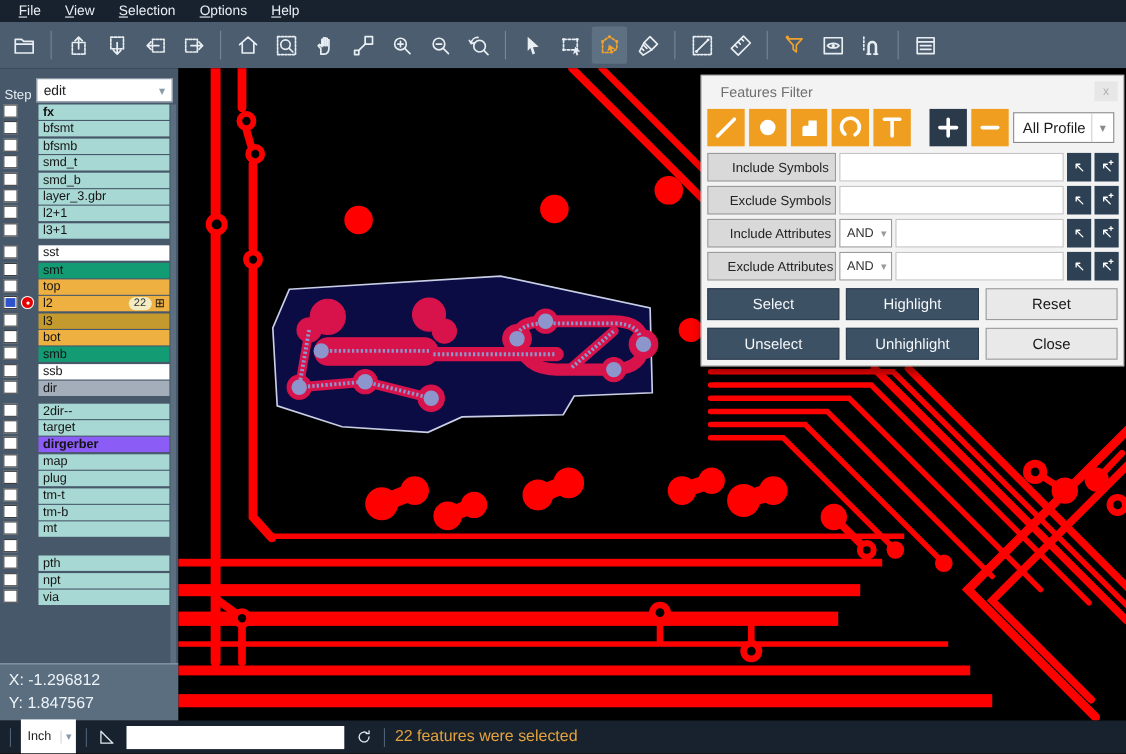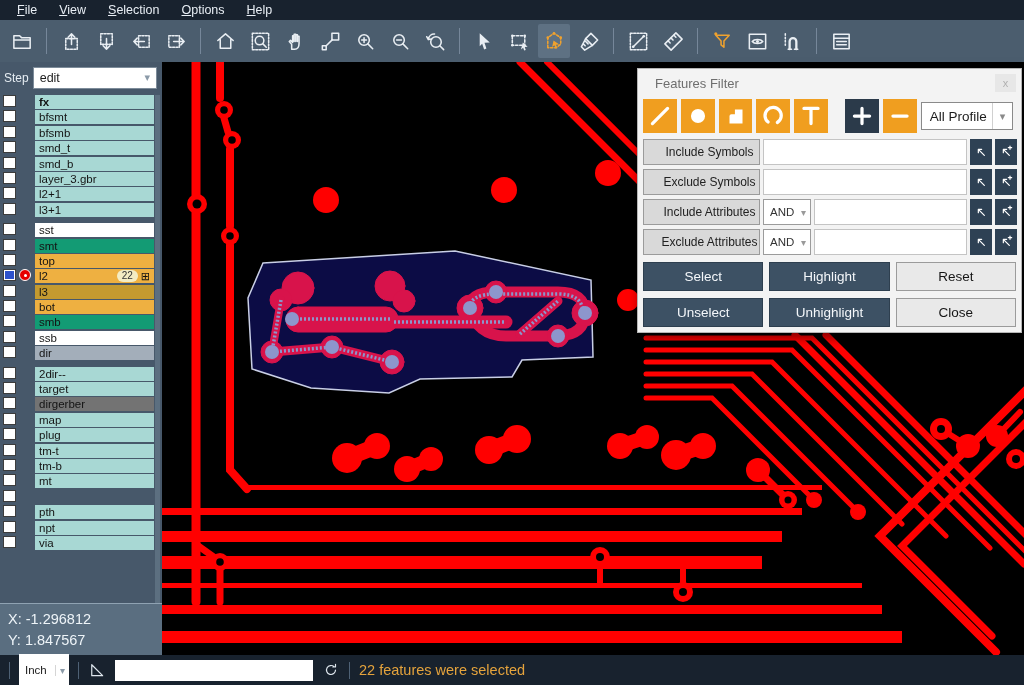--- a/index.html
+++ b/index.html
@@ -17,21 +17,21 @@
   .toolbar { position:absolute; left:0; top:20px; width:1024px; height:42px; background:#4b5d6e;
              display:flex; align-items:center; padding-left:6px; gap:3px; }
   .ti { width:32px; height:34px; display:flex; align-items:center; justify-content:center; border-radius:2px; }
   .ti svg { width:23px; height:23px; stroke:#e9eef3; fill:none; stroke-width:1.6; stroke-linecap:round; stroke-linejoin:round; }
   .ti.orange svg { stroke:#f0a22e; }
   .ti.active { background:#5e7183; }
   .tsep { width:1px; height:26px; background:#76879a; margin:0 5px; }
 
   
   .sidebar { position:absolute; left:0; top:62px; width:162px; height:593px; background:#47586a; }
-  .steprow { height:31px; display:flex; align-items:center; padding:0 5px 0 4px; gap:4px; }
+  .steprow { height:31px; display:flex; align-items:flex-end; padding:0 5px 0 4px; gap:4px; }
   .steplabel { color:#e6edf3; font-size:12px; }
   .stepselect { flex:1; height:22px; background:#fff; border:1px solid #7d8c9a; display:flex; align-items:center;
                 padding-left:6px; font-size:12.5px; color:#1c1c1c; }
   .stepselect .chev { margin-left:auto; color:#8b9aa8; font-size:11px; padding-right:6px; }
   .layer-list { padding-top:2px; }
   .lrow { display:flex; height:14px; margin-bottom:1.4px; }
   .lchk { width:13px; height:12px; background:#fff; border:1px solid #3c3c3c; margin:0 0 0 3px; position:relative; flex:none; }
   .lchk.on::after { content:''; position:absolute; inset:1px; background:#2d52cc; }
   .lind { width:19px; flex:none; position:relative; }
   .reddot { position:absolute; left:3px; top:0px; width:12px; height:12px; border-radius:50%;
@@ -535,21 +535,21 @@
         <div class="lrow">
           <span class="lchk"></span>
           <span class="lind"></span>
           <span class="lcell" style="background: rgb(168, 216, 212);">
             <span>target</span>
           </span>
         </div>
         <div class="lrow">
           <span class="lchk"></span>
           <span class="lind"></span>
-          <span class="lcell" style="background: #737373;">
+          <span class="lcell" style="background: #8b5cf6; font-weight: bold;">
             <span>dirgerber</span>
           </span>
         </div>
         <div class="lrow">
           <span class="lchk"></span>
           <span class="lind"></span>
           <span class="lcell" style="background: rgb(168, 216, 212);">
             <span>map</span>
           </span>
         </div>

